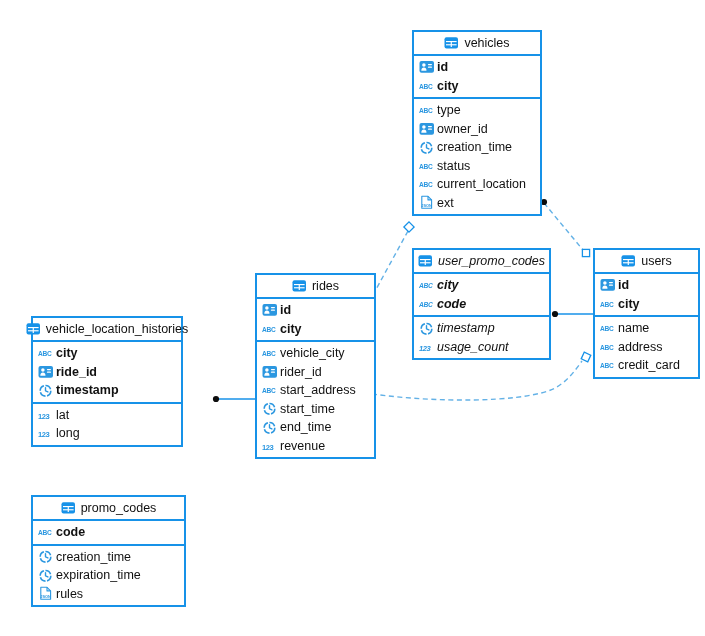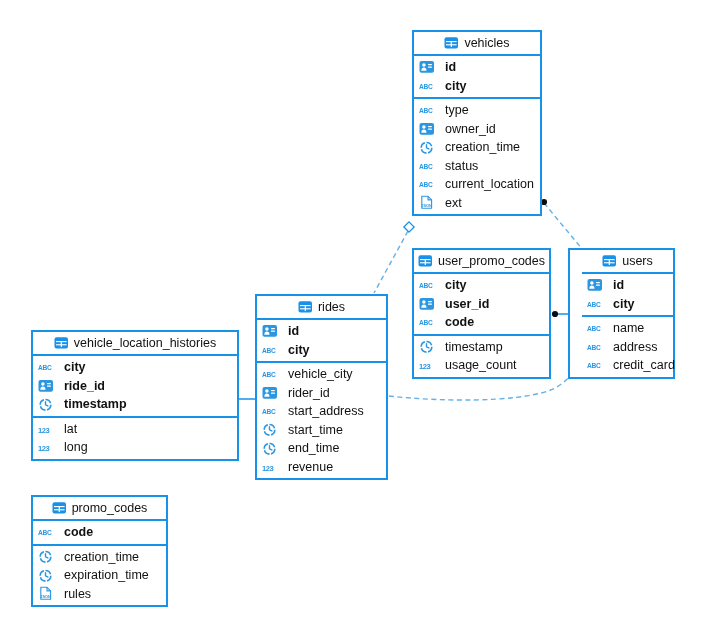--- a/index.html
+++ b/index.html
@@ -13,21 +13,21 @@
     box-sizing:border-box;
   }
   .tbl-hd{
     height:22px;border-bottom:2px solid var(--accent);
     display:flex;align-items:center;justify-content:center;gap:5px;
     font-size:12.5px;color:#111;white-space:nowrap;
   }
   .sec{padding:2px 0;}
   .sec.keys{border-bottom:2px solid var(--accent);}
   .frow{
-    height:18.5px;display:flex;align-items:center;gap:8px;
+    height:18.5px;display:flex;align-items:center;gap:0;
     padding:0 5px;font-size:12.5px;color:#111;white-space:nowrap;
   }
   .frow.key{font-weight:bold;}
   .icn{width:18px;height:14px;flex:0 0 18px;display:flex;align-items:center;justify-content:flex-start;}
   .tbl-hd .icn{flex:0 0 15px;width:15px;}
   path.rel-solid{fill:none;stroke:var(--solid);stroke-width:1.4;}
   path.rel-dashed{fill:none;stroke:var(--dashed);stroke-width:1.4;stroke-dasharray:5 3.5;}
 </style>
 </head>
 <body>
@@ -144,21 +144,21 @@
               <svg width="15" height="15" viewBox="0 0 15 15">
       <path d="M2.8 1.3 h6.2 l3.6 3.6 v8.4 h-9.8 z" fill="#fff" stroke="#2b97e0" stroke-width="1.1" stroke-linejoin="round"></path>
       <path d="M9 1.3 v3.6 h3.6" fill="none" stroke="#2b97e0" stroke-width="1.1" stroke-linejoin="round"></path>
       <text x="7.6" y="11.6" font-family="Liberation Sans,sans-serif" font-size="3.9" font-weight="bold" text-anchor="middle" fill="#2b97e0">JSON</text>
               </svg>
             </span>
             <span>ext</span>
           </div>
         </div>
       </div>
-      <div class="tbl" style="left: 412px; top: 248px; width: 139px;">
+      <div class="tbl" style="left: 412px; top: 248px; width: 139px; font-style: italic;">
         <div class="tbl-hd">
           <span class="icn">
             <svg width="15" height="14" viewBox="0 0 15 14">
       <rect x="0.5" y="1.2" width="13.5" height="11.2" rx="2" fill="#1792e8"></rect>
       <rect x="2" y="5" width="10.6" height="1.15" fill="#fff"></rect>
       <rect x="2" y="8.2" width="10.6" height="1.15" fill="#fff"></rect>
       <rect x="6.7" y="5" width="1.15" height="6" fill="#fff"></rect>
             </svg>
           </span>
           <span>user_promo_codes</span>
@@ -167,32 +167,20 @@
           <div class="frow key">
             <span class="icn">
               <svg width="18" height="14" viewBox="0 0 18 14">
       <text x="0" y="10" font-family="Liberation Sans,sans-serif" font-size="6.6" font-weight="bold" letter-spacing="-0.3" fill="#2b97e0">ABC</text>
               </svg>
             </span>
             <span>city</span>
           </div>
           <div class="frow key">
             <span class="icn">
-              <svg width="16" height="14" viewBox="0 0 16 14">
-      <rect x="0.5" y="1" width="14.5" height="11.8" rx="2" fill="#2b97e0"></rect>
-      <circle cx="4.9" cy="5" r="1.75" fill="#fff"></circle>
-      <path d="M2.3 10.8 C2.3 8.6 3.4 7.5 4.9 7.5 C6.4 7.5 7.5 8.6 7.5 10.8 Z" fill="#fff"></path>
-      <rect x="8.9" y="3.9" width="4.1" height="1.3" rx="0.65" fill="#fff"></rect>
-      <rect x="8.9" y="6.5" width="4.1" height="1.3" rx="0.65" fill="#fff"></rect>
-              </svg>
-            </span>
-            <span>user_id</span>
-          </div>
-          <div class="frow key">
-            <span class="icn">
               <svg width="18" height="14" viewBox="0 0 18 14">
       <text x="0" y="10" font-family="Liberation Sans,sans-serif" font-size="6.6" font-weight="bold" letter-spacing="-0.3" fill="#2b97e0">ABC</text>
               </svg>
             </span>
             <span>code</span>
           </div>
         </div>
         <div class="sec flds">
           <div class="frow">
             <span class="icn">
@@ -206,21 +194,21 @@
           <div class="frow">
             <span class="icn">
               <svg width="18" height="14" viewBox="0 0 18 14">
       <text x="0" y="10.5" font-family="Liberation Sans,sans-serif" font-size="7.6" font-weight="600" letter-spacing="-0.5" fill="#2b97e0">123</text>
               </svg>
             </span>
             <span>usage_count</span>
           </div>
         </div>
       </div>
-      <div class="tbl" style="left: 568px; top: 248px; width: 107px; padding-left: 12px;">
+      <div class="tbl" style="left: 593px; top: 248px; width: 107px;">
         <div class="tbl-hd">
           <span class="icn">
             <svg width="15" height="14" viewBox="0 0 15 14">
       <rect x="0.5" y="1.2" width="13.5" height="11.2" rx="2" fill="#1792e8"></rect>
       <rect x="2" y="5" width="10.6" height="1.15" fill="#fff"></rect>
       <rect x="2" y="8.2" width="10.6" height="1.15" fill="#fff"></rect>
       <rect x="6.7" y="5" width="1.15" height="6" fill="#fff"></rect>
             </svg>
           </span>
           <span>users</span>
@@ -267,21 +255,21 @@
           <div class="frow">
             <span class="icn">
               <svg width="18" height="14" viewBox="0 0 18 14">
       <text x="0" y="10" font-family="Liberation Sans,sans-serif" font-size="6.6" font-weight="bold" letter-spacing="-0.3" fill="#2b97e0">ABC</text>
               </svg>
             </span>
             <span>credit_card</span>
           </div>
         </div>
       </div>
-      <div class="tbl" style="left: 255px; top: 294px; width: 133px;">
+      <div class="tbl" style="left: 255px; top: 273px; width: 121px;">
         <div class="tbl-hd">
           <span class="icn">
             <svg width="15" height="14" viewBox="0 0 15 14">
       <rect x="0.5" y="1.2" width="13.5" height="11.2" rx="2" fill="#1792e8"></rect>
       <rect x="2" y="5" width="10.6" height="1.15" fill="#fff"></rect>
       <rect x="2" y="8.2" width="10.6" height="1.15" fill="#fff"></rect>
       <rect x="6.7" y="5" width="1.15" height="6" fill="#fff"></rect>
             </svg>
           </span>
           <span>rides</span>
@@ -358,21 +346,21 @@
           <div class="frow">
             <span class="icn">
               <svg width="18" height="14" viewBox="0 0 18 14">
       <text x="0" y="10.5" font-family="Liberation Sans,sans-serif" font-size="7.6" font-weight="600" letter-spacing="-0.5" fill="#2b97e0">123</text>
               </svg>
             </span>
             <span>revenue</span>
           </div>
         </div>
       </div>
-      <div class="tbl" style="left: 31px; top: 330px; width: 208px;">
+      <div class="tbl" style="left: 31px; top: 316px; width: 152px;">
         <div class="tbl-hd">
           <span class="icn">
             <svg width="15" height="14" viewBox="0 0 15 14">
       <rect x="0.5" y="1.2" width="13.5" height="11.2" rx="2" fill="#1792e8"></rect>
       <rect x="2" y="5" width="10.6" height="1.15" fill="#fff"></rect>
       <rect x="2" y="8.2" width="10.6" height="1.15" fill="#fff"></rect>
       <rect x="6.7" y="5" width="1.15" height="6" fill="#fff"></rect>
             </svg>
           </span>
           <span>vehicle_location_histories</span>
@@ -420,21 +408,21 @@
           <div class="frow">
             <span class="icn">
               <svg width="18" height="14" viewBox="0 0 18 14">
       <text x="0" y="10.5" font-family="Liberation Sans,sans-serif" font-size="7.6" font-weight="600" letter-spacing="-0.5" fill="#2b97e0">123</text>
               </svg>
             </span>
             <span>long</span>
           </div>
         </div>
       </div>
-      <div class="tbl" style="left: 31px; top: 495px; width: 137px; text-align: right;">
+      <div class="tbl" style="left: 31px; top: 495px; width: 155px; text-align: right;">
         <div class="tbl-hd">
           <span class="icn">
             <svg width="15" height="14" viewBox="0 0 15 14">
       <rect x="0.5" y="1.2" width="13.5" height="11.2" rx="2" fill="#1792e8"></rect>
       <rect x="2" y="5" width="10.6" height="1.15" fill="#fff"></rect>
       <rect x="2" y="8.2" width="10.6" height="1.15" fill="#fff"></rect>
       <rect x="6.7" y="5" width="1.15" height="6" fill="#fff"></rect>
             </svg>
           </span>
           <span>promo_codes</span>

